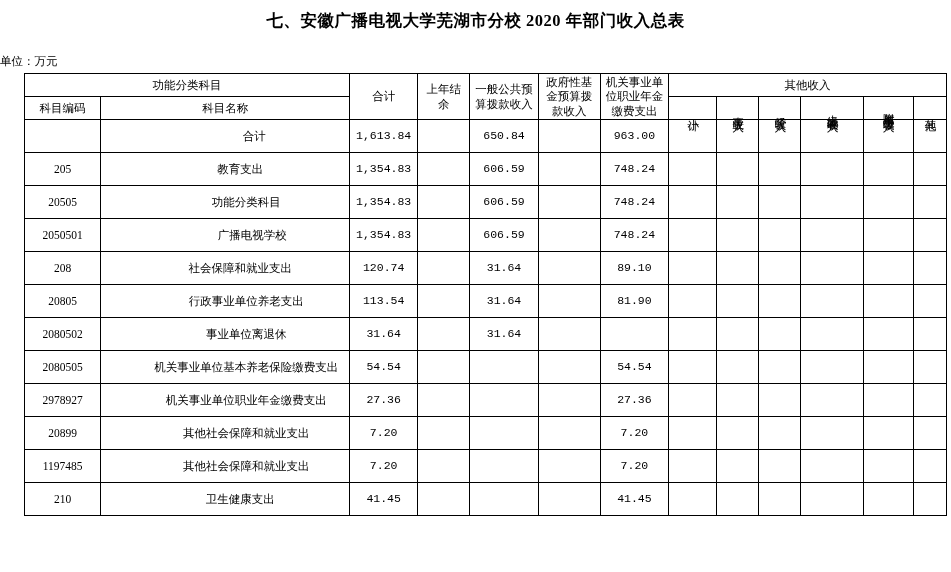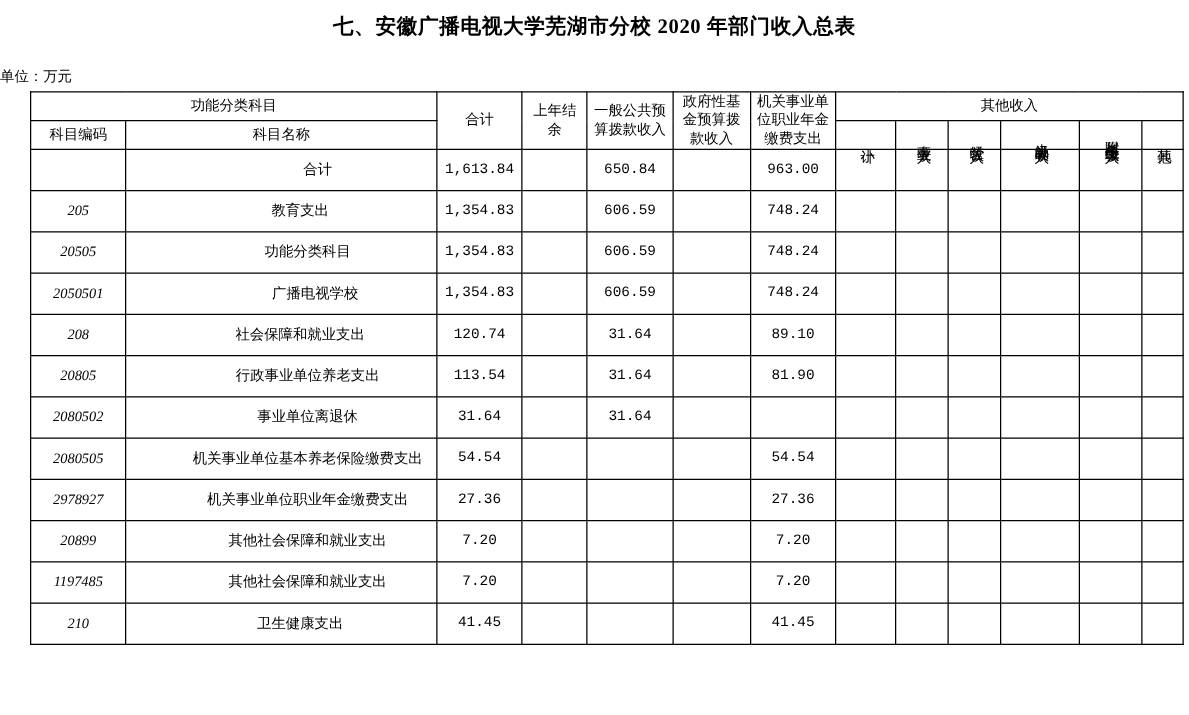--- a/index.html
+++ b/index.html
@@ -73,21 +73,20 @@
     line-height: 1.15;
   }
   .wrap2 {
     display: block;
     padding: 0 3px;
   }
   td.code {
     text-align: left;
     padding-left: 8px;
     height: 32px;
-    font-style: italic;
   }
   td.name {
     text-align: left;
     padding-left: 8px;
   }
   td.name.lvl0 { padding-left: 58px; }
   td.name.lvl1 { padding-left: 30px; }
   td.name.lvl2 { padding-left: 42px; }
   td.name.lvl3 { padding-left: 54px; }
   td.num {

